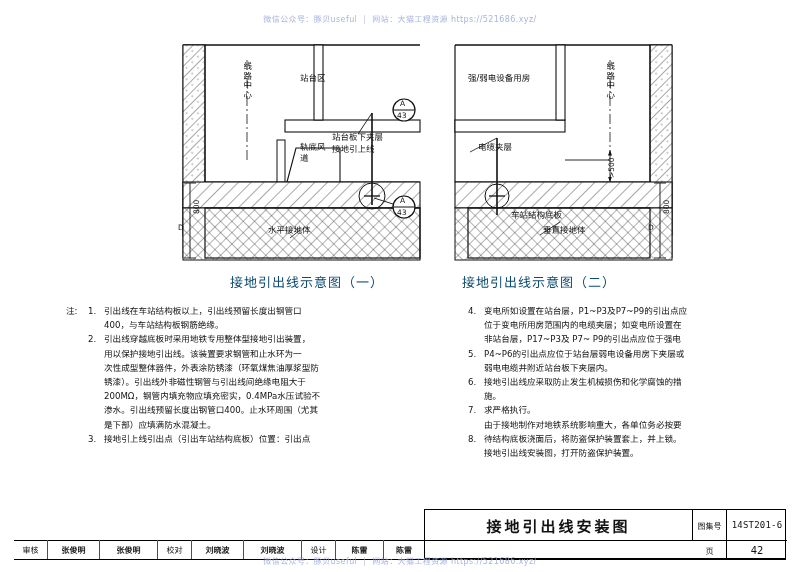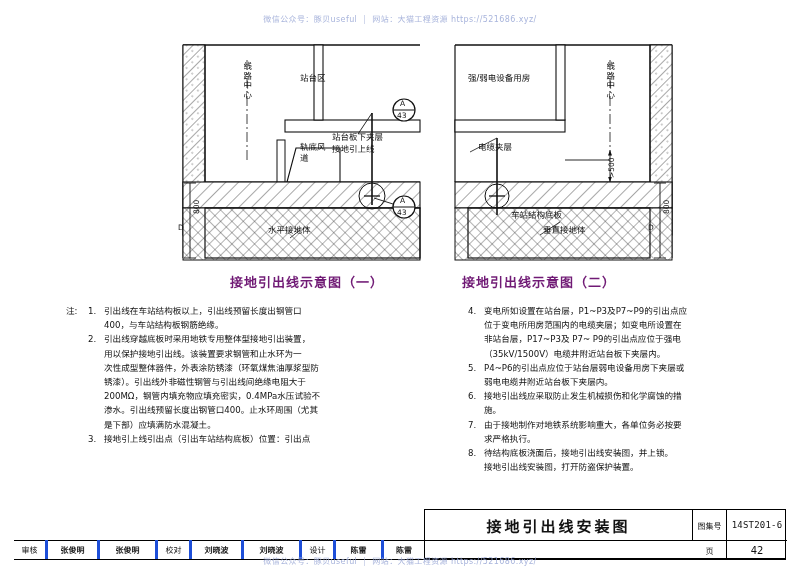--- a/index.html
+++ b/index.html
@@ -46,23 +46,23 @@
     white-space:normal;
     letter-spacing:1px;
   }
   .lbl.small{font-size:7.5px;}
   .lbl.rot90{transform:rotate(-90deg);transform-origin:left top;}
 
   
   .cap{
     position:absolute;
     font-size:13px;
-    font-weight:bold;
+    font-weight:normal;
     letter-spacing:1px;
-    color:#701a75;
+    color:#0c4a6e;
     font-family:"DejaVu Sans","Liberation Sans",sans-serif;
     white-space:nowrap;
   }
 
   
   .notes{
     position:absolute;
     font-size:8.6px;
     line-height:14.2px;
     color:#111;
@@ -122,21 +122,21 @@
     flex:1;display:flex;align-items:center;justify-content:center;
     font-size:10px;font-family:"DejaVu Sans",sans-serif;
   }
 
   
   .sig{
     position:absolute;left:14px;top:540px;width:410px;height:19px;
     display:flex;align-items:stretch;
   }
   .sig .cell{
-    border-right:3px solid #1d4ed8;
+    border-right:1px solid #1d4ed8;
     box-sizing:border-box;
     display:flex;align-items:center;justify-content:center;
     font-size:8px;
     font-family:"DejaVu Sans",sans-serif;
     white-space:nowrap;
   }
   .sig .cell.role{padding:0 2px;}
   .sig .cell.name{padding:0 2px;color:#1a1a1a;font-weight:bold;}
   .sig-line-top{position:absolute;left:14px;top:540px;width:772px;height:0;border-top:1.4px solid #000;}
   .sig-line-bot{position:absolute;left:14px;top:559px;width:772px;height:0;border-top:1.4px solid #000;}
@@ -333,48 +333,47 @@
     </div>
   </div>
 
   <div class="notes notes-right">
     <div class="note-row">
       <div class="note-num">4.</div>
       <div class="note-body">
         <div>变电所如设置在站台层，P1~P3及P7~P9的引出点应</div>
         <div>位于变电所用房范围内的电缆夹层；如变电所设置在</div>
         <div>非站台层，P17~P3及 P7~ P9的引出点应位于强电</div>
-        <div>（35kV/1500V）电缆井附近站台板下夹层内。</div>
       </div>
     </div>
     <div class="note-row">
       <div class="note-num">5.</div>
       <div class="note-body">
         <div>P4~P6的引出点应位于站台层弱电设备用房下夹层或</div>
         <div>弱电电缆井附近站台板下夹层内。</div>
       </div>
     </div>
     <div class="note-row">
       <div class="note-num">6.</div>
       <div class="note-body">
         <div>接地引出线应采取防止发生机械损伤和化学腐蚀的措</div>
         <div>施。</div>
       </div>
     </div>
     <div class="note-row">
       <div class="note-num">7.</div>
       <div class="note-body">
+        <div>求严格执行。</div>
         <div>由于接地制作对地铁系统影响重大，各单位务必按要</div>
-        <div>求严格执行。</div>
       </div>
     </div>
     <div class="note-row">
       <div class="note-num">8.</div>
       <div class="note-body">
-        <div>待结构底板浇面后，接地引出线安装图，并上锁。</div>
+        <div>待结构底板浇面后，将防盗保护装置套上，并上锁。</div>
         <div>接地引出线安装图，打开防盗保护装置。</div>
       </div>
     </div>
   </div>
 
   <div class="tb">
     <div class="tb-main">
       <span class="tb-title">接地引出线安装图</span>
     </div>
     <div class="tb-r1">

